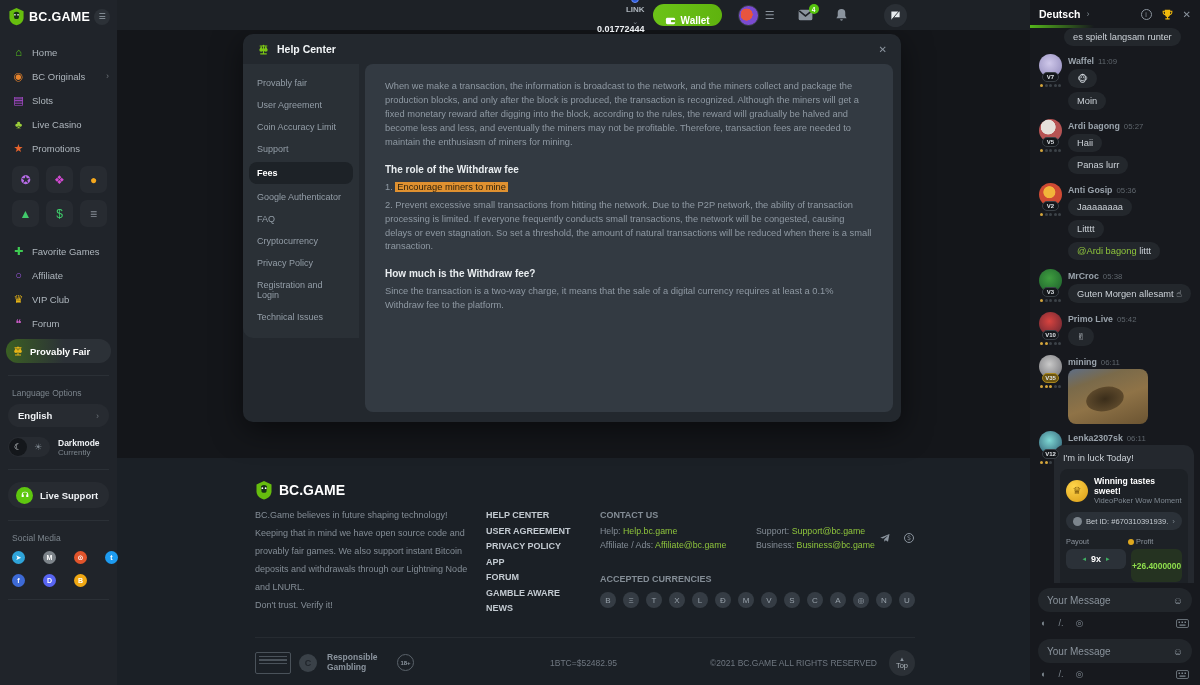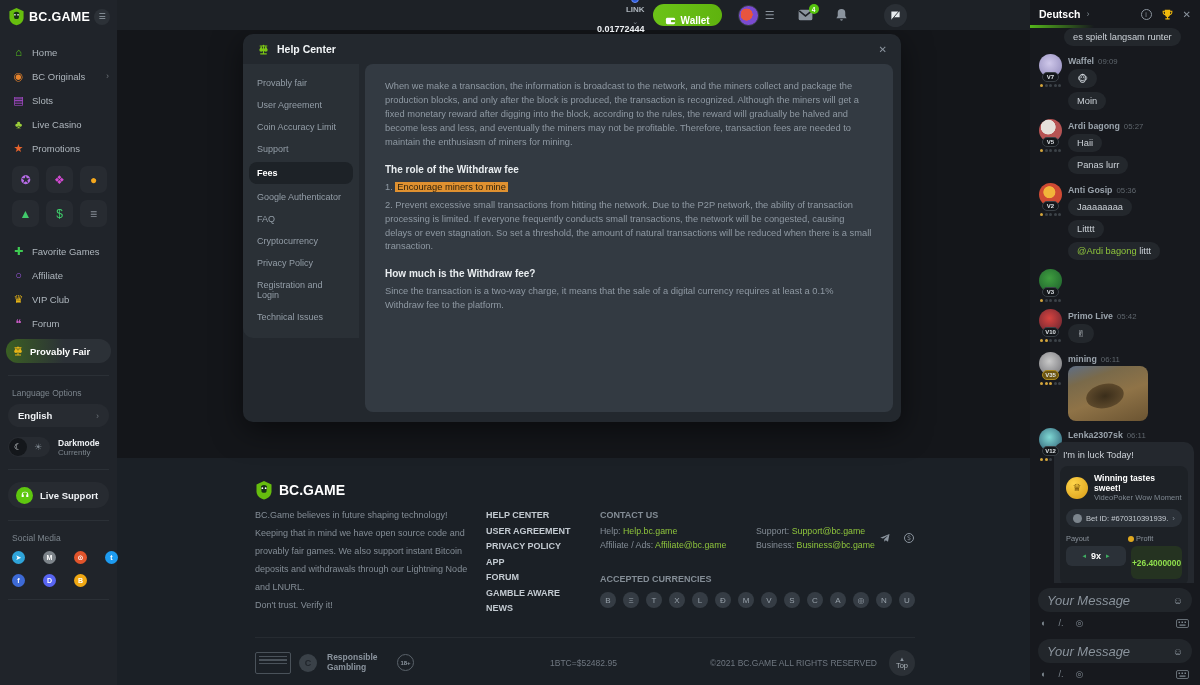--- a/index.html
+++ b/index.html
@@ -179,21 +179,21 @@
   .gold-dot { display:inline-block; width:6px; height:6px; border-radius:50%; background:#e0a81e; margin-right:2px; vertical-align:-1px; }
   .po-row { display:flex; gap:5px; margin-top:3px; }
   .payout-pill { width:60px; height:20px; background:#2b3138; border-radius:6px; display:flex; align-items:center;
     justify-content:center; gap:5px; color:#fff; font-size:9px; font-weight:bold; }
   .payout-pill i { font-style:normal; color:#3fae62; font-size:7px; }
   .profit-pill { flex:1; height:33px; background:#253321; border-radius:6px; display:flex; align-items:center;
     justify-content:center; color:#8fdf4d; font-size:8.4px; font-weight:bold; }
   .ls-row { display:flex; gap:14px; padding:7px 4px 2px 4px; color:#8b939c; font-size:8.6px; align-items:center; }
   .inblock { flex:none; padding:5px 8px 4px 8px; }
   .infield { height:24px; background:#22262b; border-radius:13px; display:flex; align-items:center; padding:0 9px; cursor:text; }
-  .ph { color:#8a939c; font-size:13px; flex:1;font-style:italic; }
+  .ph { color:#8a939c; font-size:10px; flex:1; }
   .smiley { color:#8a939c; font-size:10px; cursor:pointer; }
   .itools { display:flex; align-items:center; gap:12px; padding:6px 3px 2px 3px; color:#7c858d; font-size:9px; }
   .itools span { cursor:pointer; }
   .kb { margin-left:auto; }
   svg { display:block; }
 </style>
 </head>
 <body>
 
 <div class="app">
@@ -502,21 +502,21 @@
               <i class="g"></i>
               <i></i>
               <i></i>
               <i></i>
               <i></i>
             </div>
         </div>
         <div class="mcol">
           <div class="nrow">
               <span class="uname">Waffel</span>
-              <span class="mtime">09:09</span>
+              <span class="mtime">11:09</span>
             </div>
           <div><span class="bub">🐵</span></div>
           <div><span class="bub">Moin</span></div>
         </div>
       </div>
 
       <div class="cg">
         <div class="avcol">
           <div class="av" style="background:radial-gradient(circle at 40% 35%,#e5e0da 0 35%,#b65353 38% 70%,#4f6fd0)"></div>
           <div class="vb">V5</div>
@@ -565,20 +565,27 @@
         <div class="avcol">
           <div class="av" style="background:radial-gradient(circle at 45% 40%,#3f9e3f,#1c5c2c)"></div>
           <div class="vb">V3</div>
           <div class="dots">
               <i class="g"></i>
               <i></i>
               <i></i>
               <i></i>
               <i></i>
             </div>
+        </div>
+        <div class="mcol">
+          <div class="nrow">
+              <span class="uname">MrCroc</span>
+              <span class="mtime">05:38</span>
+            </div>
+          <div><span class="bub">Guten Morgen allesamt ☝</span></div>
         </div>
       </div>
 
       <div class="cg">
         <div class="avcol">
           <div class="av" style="background:radial-gradient(circle at 45% 40%,#d8433f,#5c2330)"></div>
           <div class="vb">V10</div>
           <div class="dots">
               <i class="g"></i>
               <i class="g"></i>

